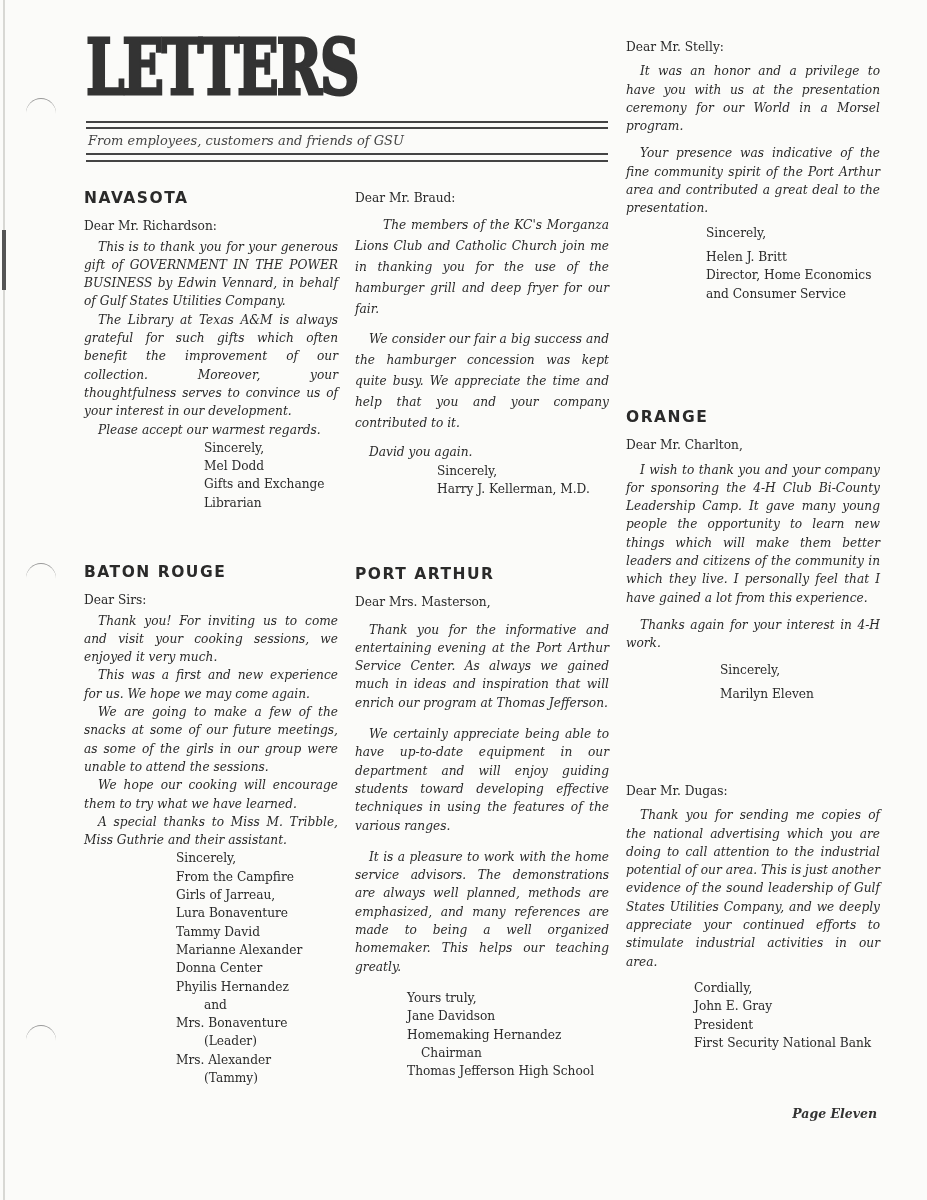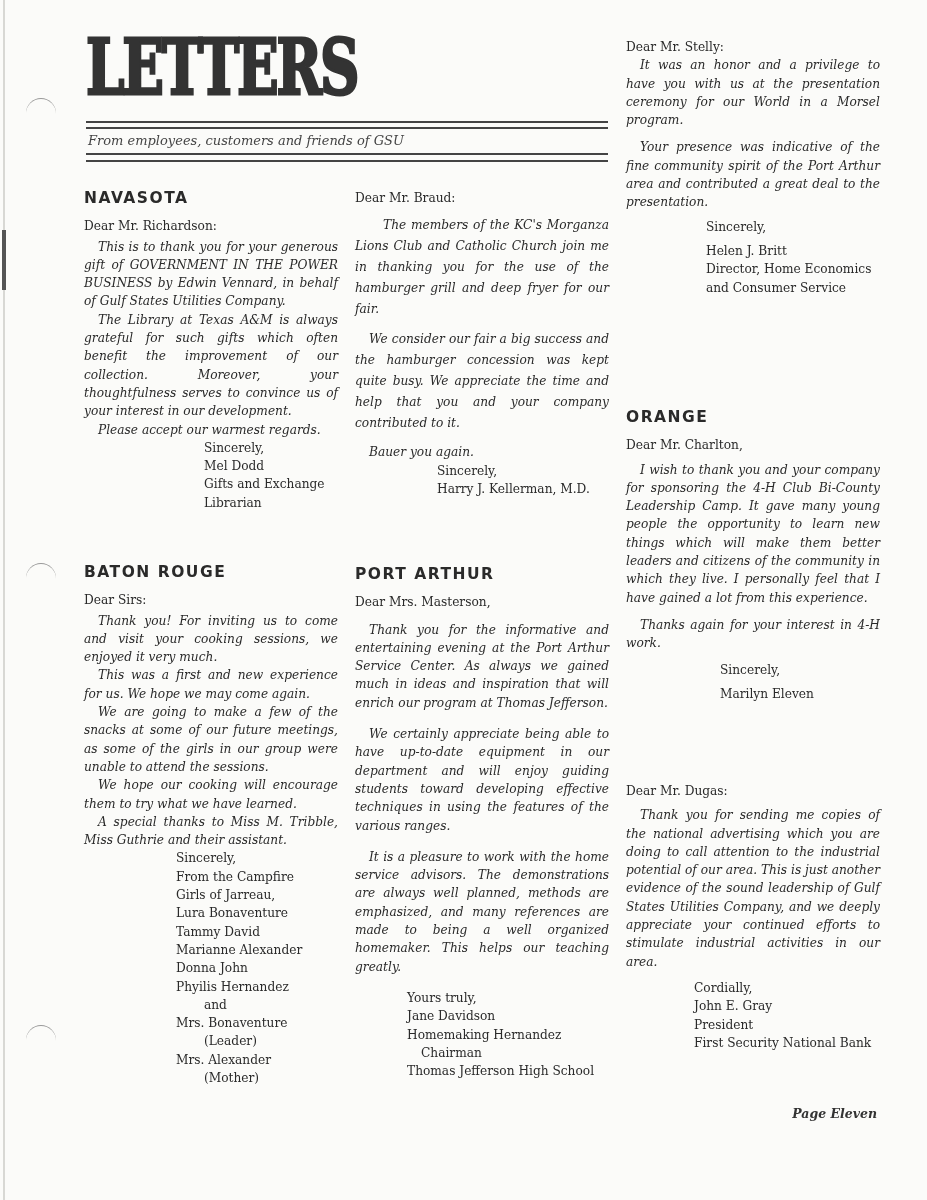--- a/index.html
+++ b/index.html
@@ -61,29 +61,29 @@
     <div>Mel Dodd</div>
     <div>Gifts and Exchange</div>
     <div>Librarian</div>
   </div>
 </div>
 
 <div class="col" style="left:355px;top:189px">
   <div class="sal" style="margin-bottom:8px">Dear Mr. Braud:</div>
   <p class="ind" style="text-indent:28px;line-height:21px">The members of the KC's Morganza Lions Club and Catholic Church join me in thanking you for the use of the hamburger grill and deep fryer for our fair.</p>
   <p class="ind gap" style="line-height:21px">We consider our fair a big success and the hamburger concession was kept quite busy. We appreciate the time and help that you and your company contributed to it.</p>
-  <p class="ind gap">Bauer you again.</p>
+  <p class="ind gap">David you again.</p>
   <div class="sig" style="padding-left:82px">
     <div>Sincerely,</div>
     <div>Harry J. Kellerman, M.D.</div>
   </div>
 </div>
 
 <div class="col" style="left:626px;top:38px">
-  <div class="sal" style="margin-bottom:0">Dear Mr. Stelly:</div>
+  <div class="sal" style="margin-bottom:6px">Dear Mr. Stelly:</div>
   <p class="ind">It was an honor and a privilege to have you with us at the presentation ceremony for our World in a Morsel program.</p>
   <p class="ind gap">Your presence was indicative of the fine community spirit of the Port Arthur area and contributed a great deal to the presentation.</p>
   <div class="sig" style="padding-left:80px;margin-top:6px">
     <div style="margin-bottom:6px">Sincerely,</div>
     <div>Helen J. Britt</div>
     <div>Director, Home Economics</div>
     <div>and Consumer Service</div>
   </div>
 </div>
 
@@ -106,27 +106,27 @@
   <p class="ind">We are going to make a few of the snacks at some of our future meetings, as some of the girls in our group were unable to attend the sessions.</p>
   <p class="ind">We hope our cooking will encourage them to try what we have learned.</p>
   <p class="ind">A special thanks to Miss M. Tribble, Miss Guthrie and their assistant.</p>
   <div class="sig" style="padding-left:92px">
     <div>Sincerely,</div>
     <div>From the Campfire</div>
     <div>Girls of Jarreau,</div>
     <div>Lura Bonaventure</div>
     <div>Tammy David</div>
     <div>Marianne Alexander</div>
-    <div>Donna John</div>
+    <div>Donna Center</div>
     <div>Phyilis Hernandez</div>
     <div style="padding-left:28px">and</div>
     <div>Mrs. Bonaventure</div>
     <div style="padding-left:28px">(Leader)</div>
     <div>Mrs. Alexander</div>
-    <div style="padding-left:28px">(Mother)</div>
+    <div style="padding-left:28px">(Tammy)</div>
   </div>
 </div>
 
 <div class="col" style="left:355px;top:565px">
   <div class="city">PORT ARTHUR</div>
   <div class="sal" style="margin-bottom:9px">Dear Mrs. Masterson,</div>
   <p class="ind">Thank you for the informative and entertaining evening at the Port Arthur Service Center. As always we gained much in ideas and inspiration that will enrich our program at Thomas Jefferson.</p>
   <p class="ind gap" style="margin-top:13px">We certainly appreciate being able to have up-to-date equipment in our department and will enjoy guiding students toward developing effective techniques in using the features of the various ranges.</p>
   <p class="ind gap" style="margin-top:13px">It is a pleasure to work with the home service advisors. The demonstrations are always well planned, methods are emphasized, and many references are made to being a well organized homemaker. This helps our teaching greatly.</p>
   <div class="sig" style="padding-left:52px;margin-top:13px">

